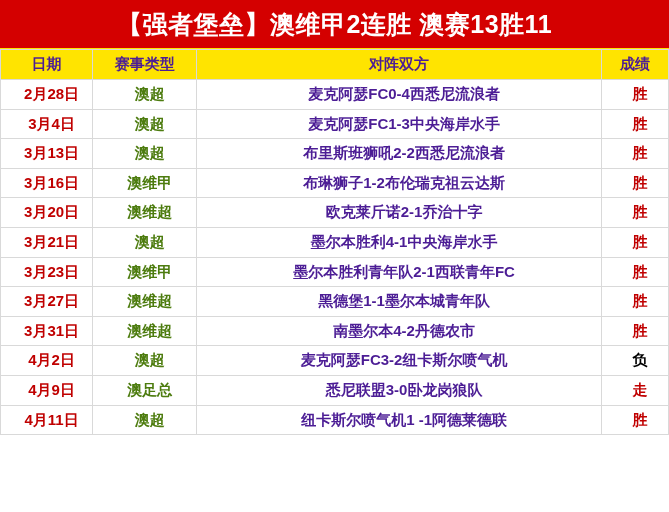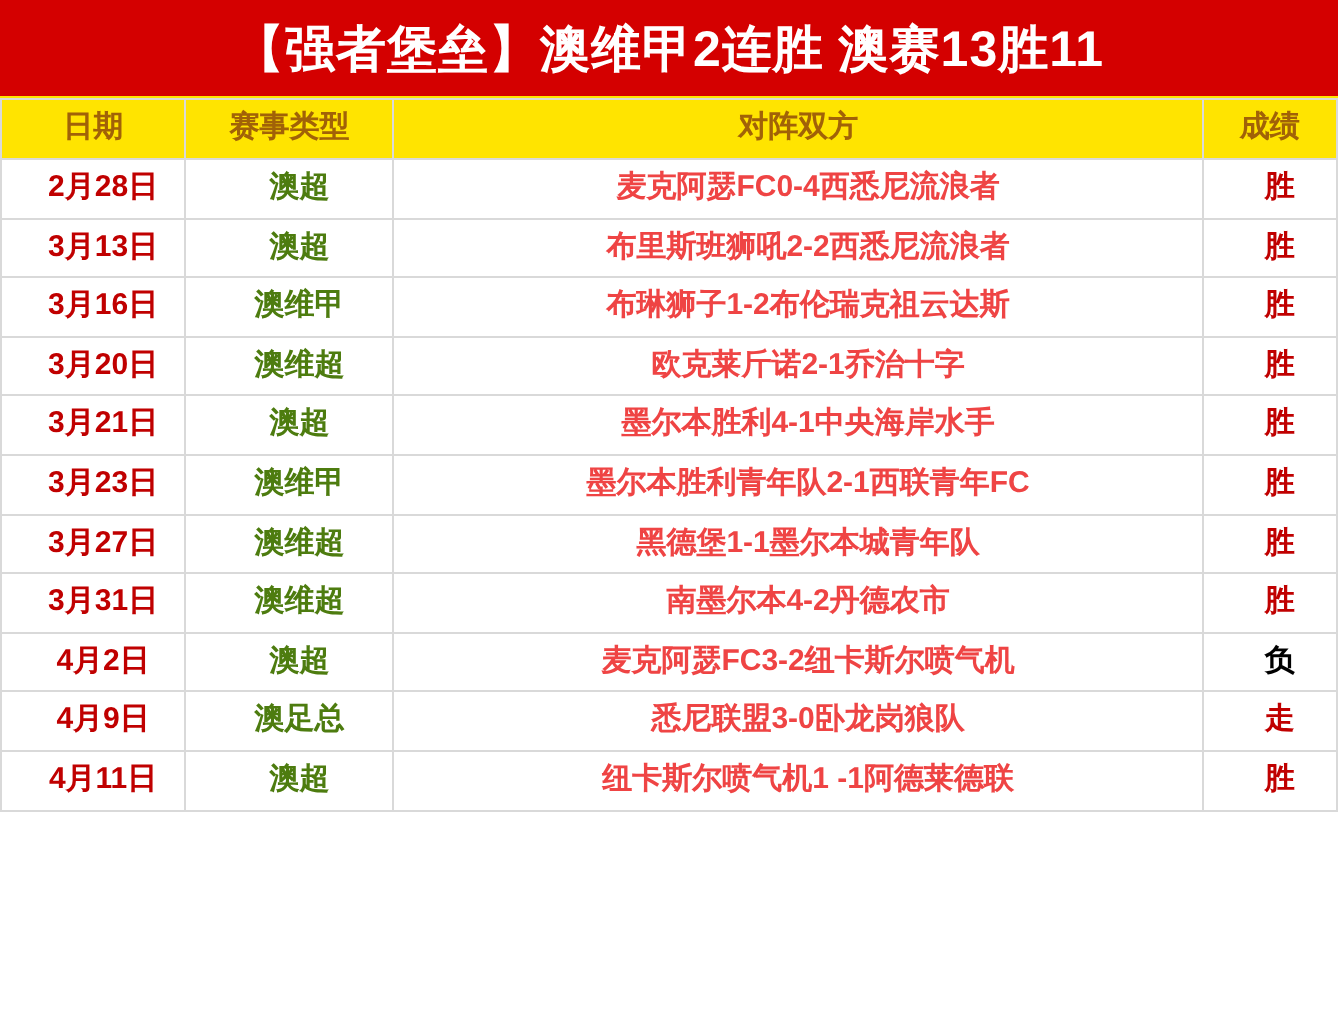--- a/index.html
+++ b/index.html
@@ -49,42 +49,42 @@
     text-align: center;
     vertical-align: middle;
     font-size: 15px;
     font-weight: bold;
     line-height: 1.1;
     overflow: hidden;
     white-space: nowrap;
   }
   .hdr td {
     background: #ffe400;
-    color: #a16207;
+    color: #4c1d95;
     height: 29px;
     font-size: 16px;
     font-weight: bold;
   }
   tr.row td {
     height: 28.6px;
     padding-left: 10px;
   }
   .c-date {
     width: 92px;
     color: #c00000;
     font-size: 15px;
   }
   .c-type {
     width: 104px;
     color: #4d7c0f;
     font-size: 15px;
   }
   .c-match {
     width: 404px;
-    color: #ef4444;
+    color: #4c1d95;
     font-size: 15.5px;
   }
   .c-res {
     width: 67px;
     font-size: 15px;
   }
   .res-win { color: #c00000; }
   .res-lose { color: #000000; }
   .res-draw { color: #c00000; }
 </style>
@@ -109,20 +109,26 @@
         <td class="c-date">日期</td>
         <td class="c-type">赛事类型</td>
         <td class="c-match">对阵双方</td>
         <td class="c-res">成绩</td>
       </tr>
 
       <tr class="row">
         <td class="c-date">2月28日</td>
         <td class="c-type">澳超</td>
         <td class="c-match">麦克阿瑟FC0-4西悉尼流浪者</td>
+        <td class="c-res res-win">胜</td>
+      </tr>
+      <tr class="row">
+        <td class="c-date">3月4日</td>
+        <td class="c-type">澳超</td>
+        <td class="c-match">麦克阿瑟FC1-3中央海岸水手</td>
         <td class="c-res res-win">胜</td>
       </tr>
       <tr class="row">
         <td class="c-date">3月13日</td>
         <td class="c-type">澳超</td>
         <td class="c-match">布里斯班狮吼2-2西悉尼流浪者</td>
         <td class="c-res res-win">胜</td>
       </tr>
       <tr class="row">
         <td class="c-date">3月16日</td>

